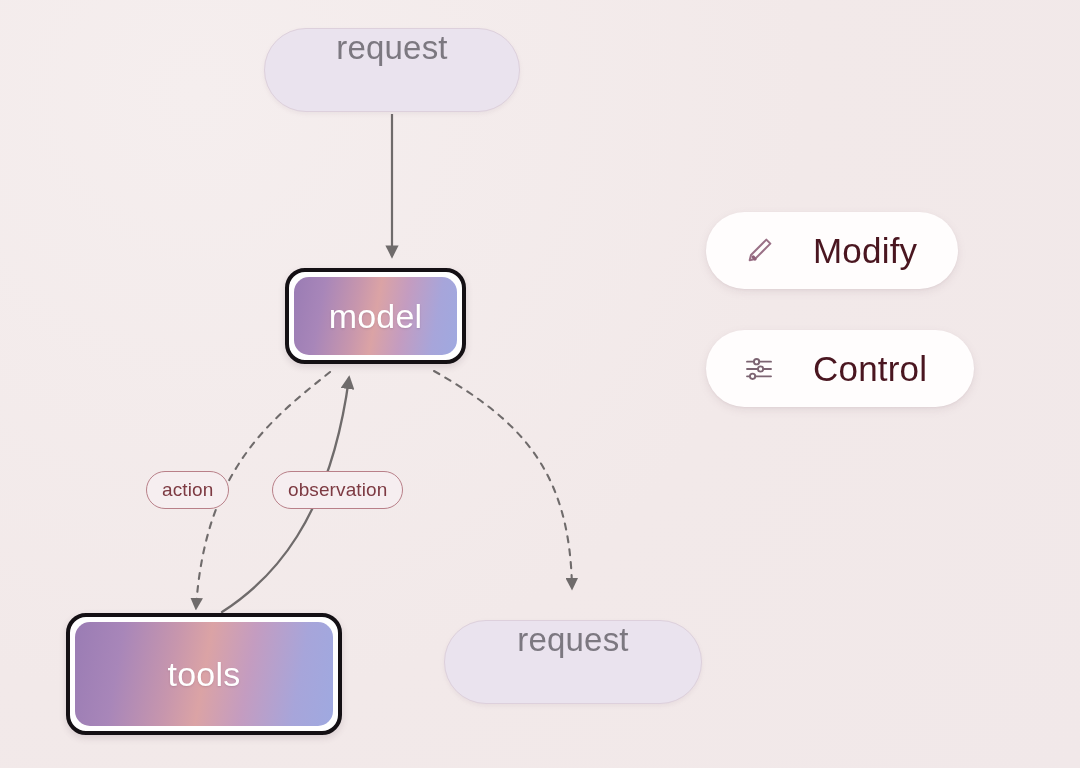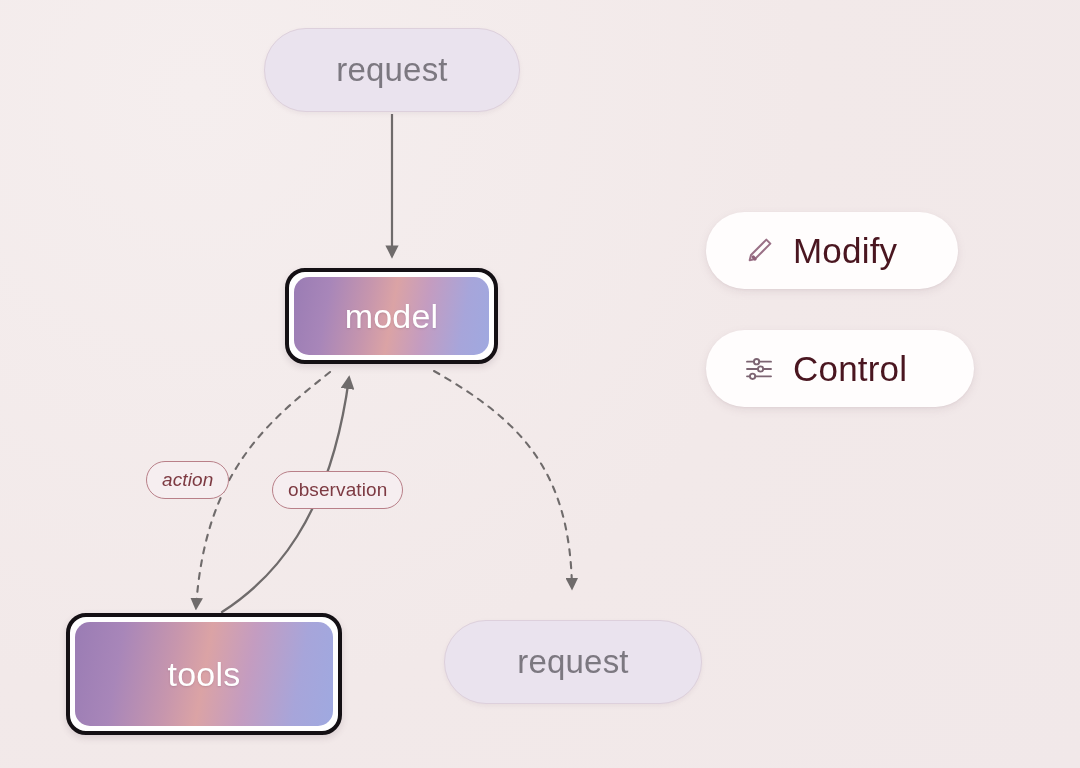--- a/index.html
+++ b/index.html
@@ -30,21 +30,21 @@
     width: 1080px;
     height: 768px;
     pointer-events: none;
   }
 
   
   .node {
     position: absolute;
     box-sizing: border-box;
     display: flex;
-    align-items: center;
+    align-items: flex-start;
     justify-content: center;
     user-select: none;
   }
 
   
   .node-ghost {
     background: #eae3ee;
     border: 1.5px solid #ddd0dc;
     border-radius: 44px;
     color: #7c7880;
@@ -106,21 +106,21 @@
   .card {
     position: absolute;
     box-sizing: border-box;
     display: flex;
     align-items: center;
     background: #fffdfd;
     border-radius: 40px;
     box-shadow: 0 3px 9px rgba(140,105,120,.13),
                 0 1px 2px rgba(140,105,120,.08);
     padding-left: 36px;
-    gap: 17px;
+    gap: 37px;
   }
   .card-icon {
     width: 34px;
     height: 34px;
     flex: 0 0 34px;
     display: flex;
     align-items: center;
     justify-content: center;
   }
   .card-label {
@@ -152,37 +152,37 @@
 
     <path d="M 222 612 C 272 580 330 520 349 378" fill="none" stroke="#6f6b6b" stroke-width="2.3" stroke-linecap="round" marker-end="url(#arrow-solid)"></path>
 
     <path d="M 434 371 C 520 420 570 470 572 588" fill="none" stroke="#6f6b6b" stroke-width="2.1" stroke-dasharray="6 7" stroke-linecap="round" marker-end="url(#arrow-dashed)"></path>
   </svg>
 
   <div class="node node-ghost" style="left:264px; top:28px; width:256px; height:84px;">
     <span>request</span>
   </div>
 
-  <div class="node node-solid" style="left:285px; top:268px; width:213px; height:96px;">
+  <div class="node node-solid" style="left:285px; top:268px; width:181px; height:96px;">
     <div class="fill">
       <span>model</span>
     </div>
   </div>
 
   <div class="node node-solid" style="left:66px; top:613px; width:276px; height:122px;">
     <div class="fill">
       <span>tools</span>
     </div>
   </div>
 
   <div class="node node-ghost" style="left:444px; top:620px; width:258px; height:84px;">
     <span>request</span>
   </div>
 
-  <div class="edge-label" style="left:146px; top:461px;font-style:italic;">
+  <div class="edge-label" style="left:146px; top:471px;">
     <span>action</span>
   </div>
 
   <div class="edge-label" style="left:272px; top:471px;">
     <span>observation</span>
   </div>
 
   <div class="card" style="left:706px; top:212px; width:252px; height:77px;">
     <span class="card-icon">
       <svg width="32" height="32" viewBox="0 0 24 24" fill="none" stroke="#9a7086" stroke-width="1.5" stroke-linecap="round" stroke-linejoin="round">

